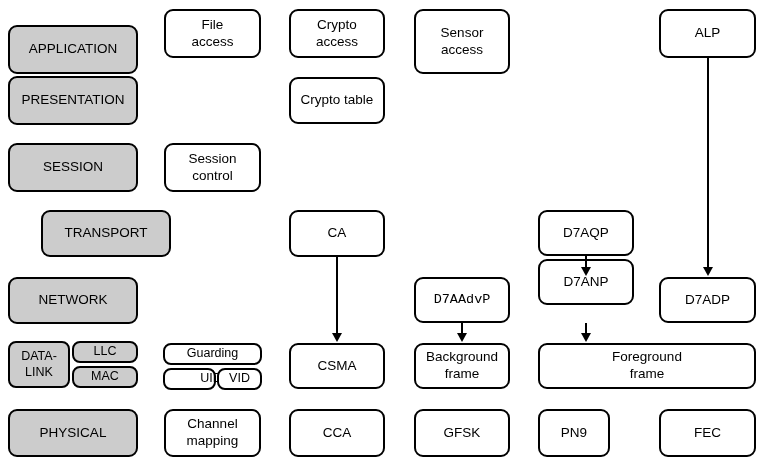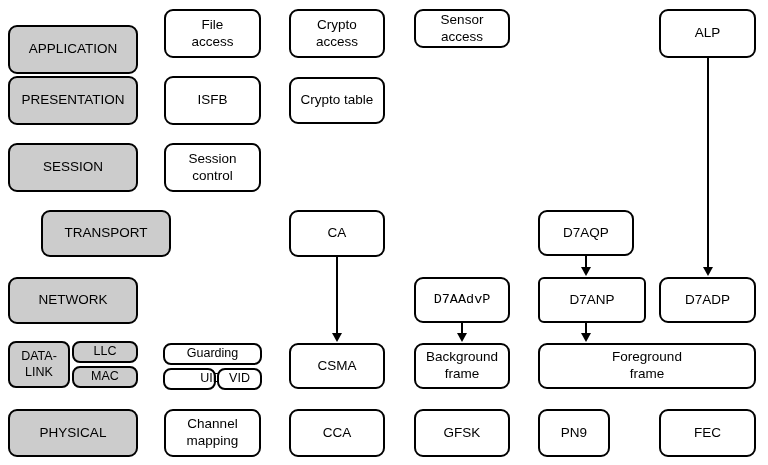--- a/index.html
+++ b/index.html
@@ -63,45 +63,44 @@
   <div class="box layer" style="left:8px;  top:210px; width:130px; height:47px;margin-left:33px;">TRANSPORT</div>
   <div class="box layer" style="left:8px;  top:277px; width:130px; height:47px;">NETWORK</div>
   <div class="box layer small" style="left:8px; top:341px; width:62px; height:47px;">DATA-
 LINK</div>
   <div class="box layer small" style="left:72px; top:341px; width:66px; height:22px;">LLC</div>
   <div class="box layer small" style="left:72px; top:366px; width:66px; height:22px;">MAC</div>
   <div class="box layer" style="left:8px;  top:409px; width:130px; height:48px;">PHYSICAL</div>
 
   <div class="box" style="left:164px; top:9px;   width:97px; height:49px;">File
 access</div>
-  <div class="box" style="left:164px; top:76px;  width:97px; height:49px;">ISFB</div>
   <div class="box" style="left:164px; top:143px; width:97px; height:49px;">Session
 control</div>
   <div class="box small" style="left:163px; top:343px; width:99px; height:22px;">Guarding</div>
   <div class="box small" style="left:163px; top:368px; width:45px; height:22px;padding-left:46px;">UID</div>
   <div class="box small" style="left:217px; top:368px; width:45px; height:22px;">VID</div>
   <div class="box" style="left:164px; top:409px; width:97px; height:48px;">Channel
 mapping</div>
 
   <div class="box" style="left:289px; top:9px;   width:96px; height:49px;">Crypto
 access</div>
   <div class="box" style="left:289px; top:77px;  width:96px; height:47px;">Crypto table</div>
   <div class="box" style="left:289px; top:210px; width:96px; height:47px;">CA</div>
   <div class="box" style="left:289px; top:343px; width:96px; height:46px;">CSMA</div>
   <div class="box" style="left:289px; top:409px; width:96px; height:48px;">CCA</div>
 
-  <div class="box" style="left:414px; top:9px;   width:96px; height:39px;">Sensor
+  <div class="box" style="left:414px; top:9px;   width:96px; height:65px;">Sensor
 access</div>
   <div class="box" style="left:414px; top:277px; width:96px; height:46px;font-family:Liberation Mono, monospace;">D7AAdvP</div>
   <div class="box" style="left:414px; top:343px; width:96px; height:46px;">Background
 frame</div>
   <div class="box" style="left:414px; top:409px; width:96px; height:48px;">GFSK</div>
 
   <div class="box" style="left:538px; top:210px; width:96px; height:46px;">D7AQP</div>
-  <div class="box" style="left:538px; top:277px; width:108px; height:46px;border-radius:6px;">D7ANP</div>
+  <div class="box" style="left:538px; top:259px; width:96px; height:46px;">D7ANP</div>
   <div class="box" style="left:538px; top:343px; width:218px; height:46px;">Foreground
 frame</div>
   <div class="box" style="left:538px; top:409px; width:72px; height:48px;">PN9</div>
 
   <div class="box" style="left:659px; top:9px;   width:97px; height:49px;">ALP</div>
   <div class="box" style="left:659px; top:277px; width:97px; height:46px;">D7ADP</div>
   <div class="box" style="left:659px; top:409px; width:97px; height:48px;">FEC</div>
 
   <div class="arrow-line" style="left:336px; top:257px; height:78px;"></div>
   <div class="arrow-head" style="left:331.5px; top:333px;"></div>

